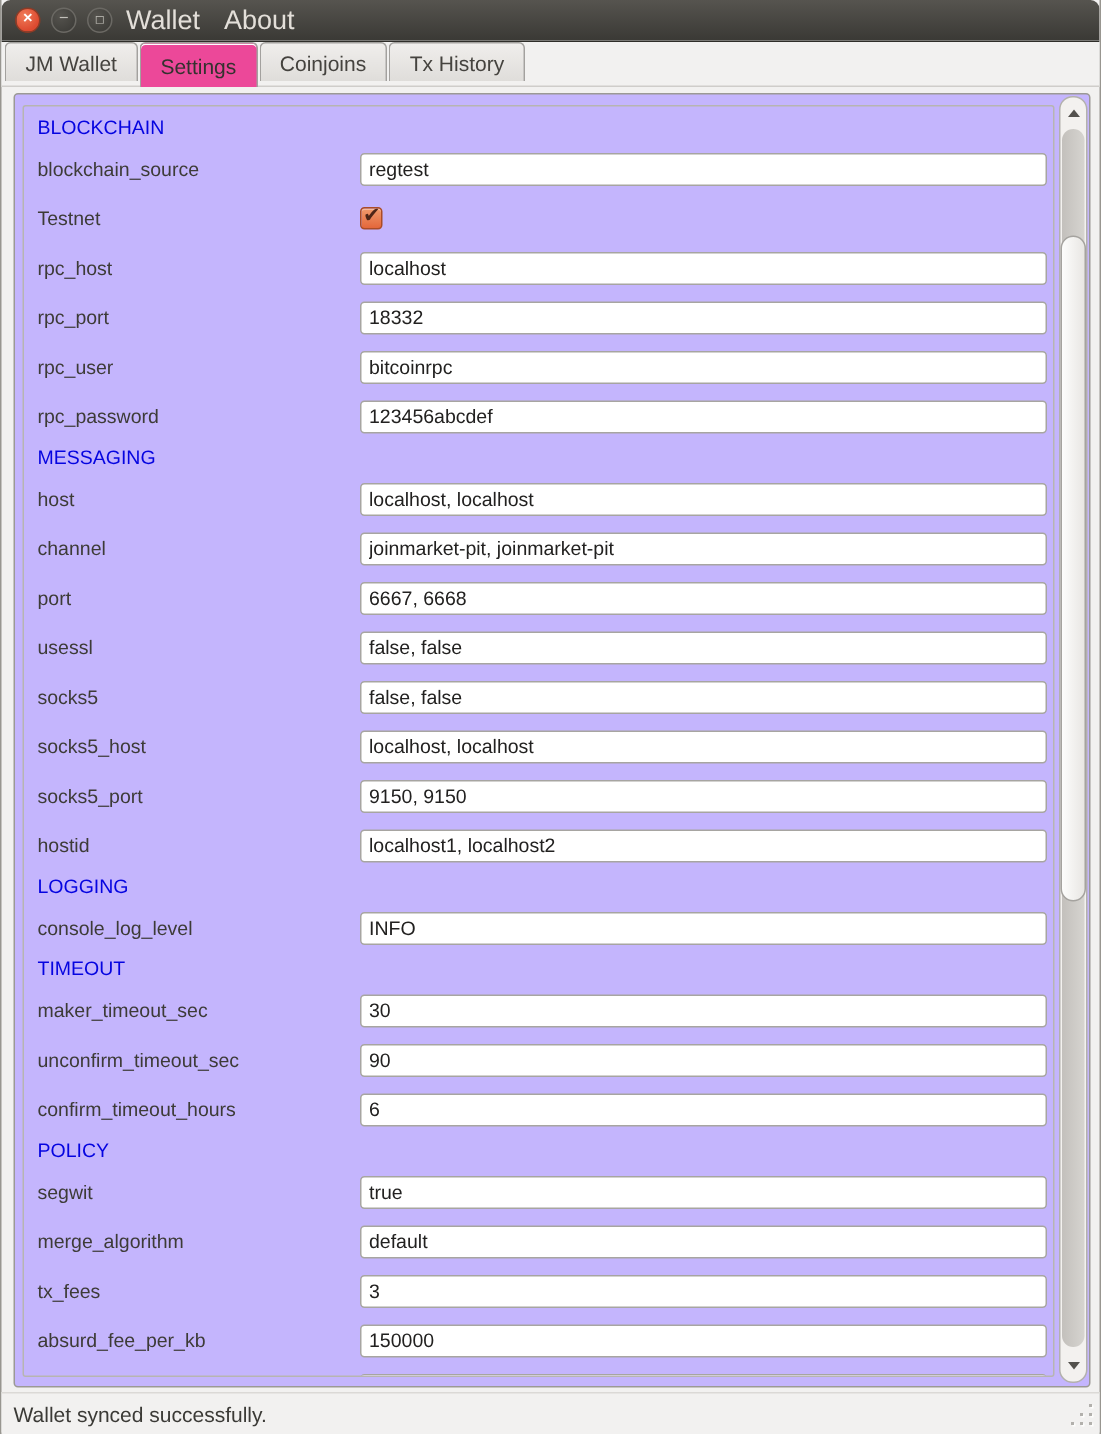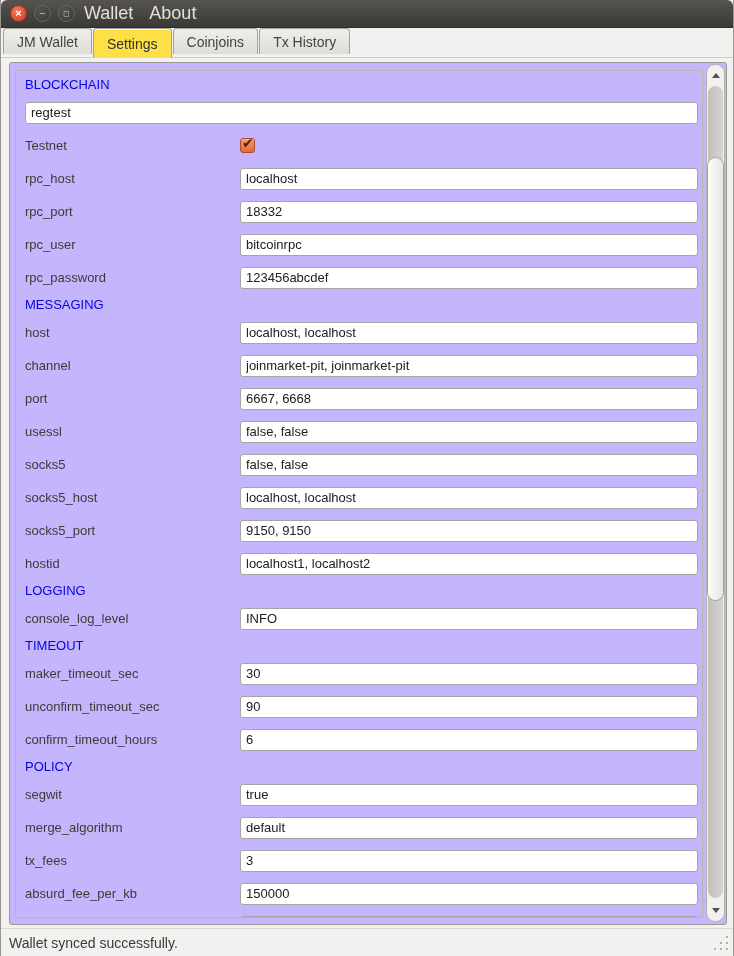--- a/index.html
+++ b/index.html
@@ -24,21 +24,21 @@
   .menu-item:first-of-type { margin-left:3px; }
 
   
   .tabbar { position:relative; height:30px; display:flex; align-items:flex-start; padding-left:2px;
             background:#f2f1f0; }
   .tabbar::after { content:""; position:absolute; left:0; right:0; bottom:0; height:1px; background:#cfcdca; }
   .tab { position:relative; z-index:1; height:26px; padding:0 13px; margin-right:1px;
          display:flex; align-items:center; font-size:14px; color:#45433f; cursor:default;
          background:linear-gradient(#f0eeec,#dfddda); border:1px solid #a3a19e; border-bottom:none;
          border-radius:4px 4px 0 0; }
-  .tab.active { height:30px; background:#fde047; color:#33322f; z-index:2;
+  .tab.active { height:30px; background:#ec4899; color:#33322f; z-index:2;
                 box-shadow:inset 0 1px 0 #ffffff; }
 
   
   .pane { position:relative; height:870px; }
   .scrollarea { position:absolute; left:8px; top:4px; width:718px; height:863px;
                 background:#c4b5fd; border:1px solid #9b9995; border-radius:3px; }
   .innerframe { position:absolute; left:5px; top:7px; width:688px; height:848px;
                 border:1px solid #b7b5b1; border-radius:2px; overflow:hidden; padding-top:3px; }
   .section-header { height:22px; line-height:22px; padding-left:9px; font-size:13px; color:#0504e0; }
   .row { height:33px; display:flex; align-items:center; padding-left:9px; padding-right:4px; }
@@ -95,20 +95,21 @@
       <div class="tab active">Settings</div>
       <div class="tab">Coinjoins</div>
       <div class="tab">Tx History</div>
     </div>
 
   <div class="pane">
     <div class="scrollarea">
       <div class="innerframe">
           <div class="section-header">BLOCKCHAIN</div>
           <div class="row">
+            <span class="flabel">blockchain_source</span>
             <input type="text" value="regtest" style="">
           </div>
           <div class="row">
             <span class="flabel">Testnet</span>
             <div class="checkbox">
               <span class="check">✔</span>
             </div>
           </div>
           <div class="row">
             <span class="flabel">rpc_host</span>

